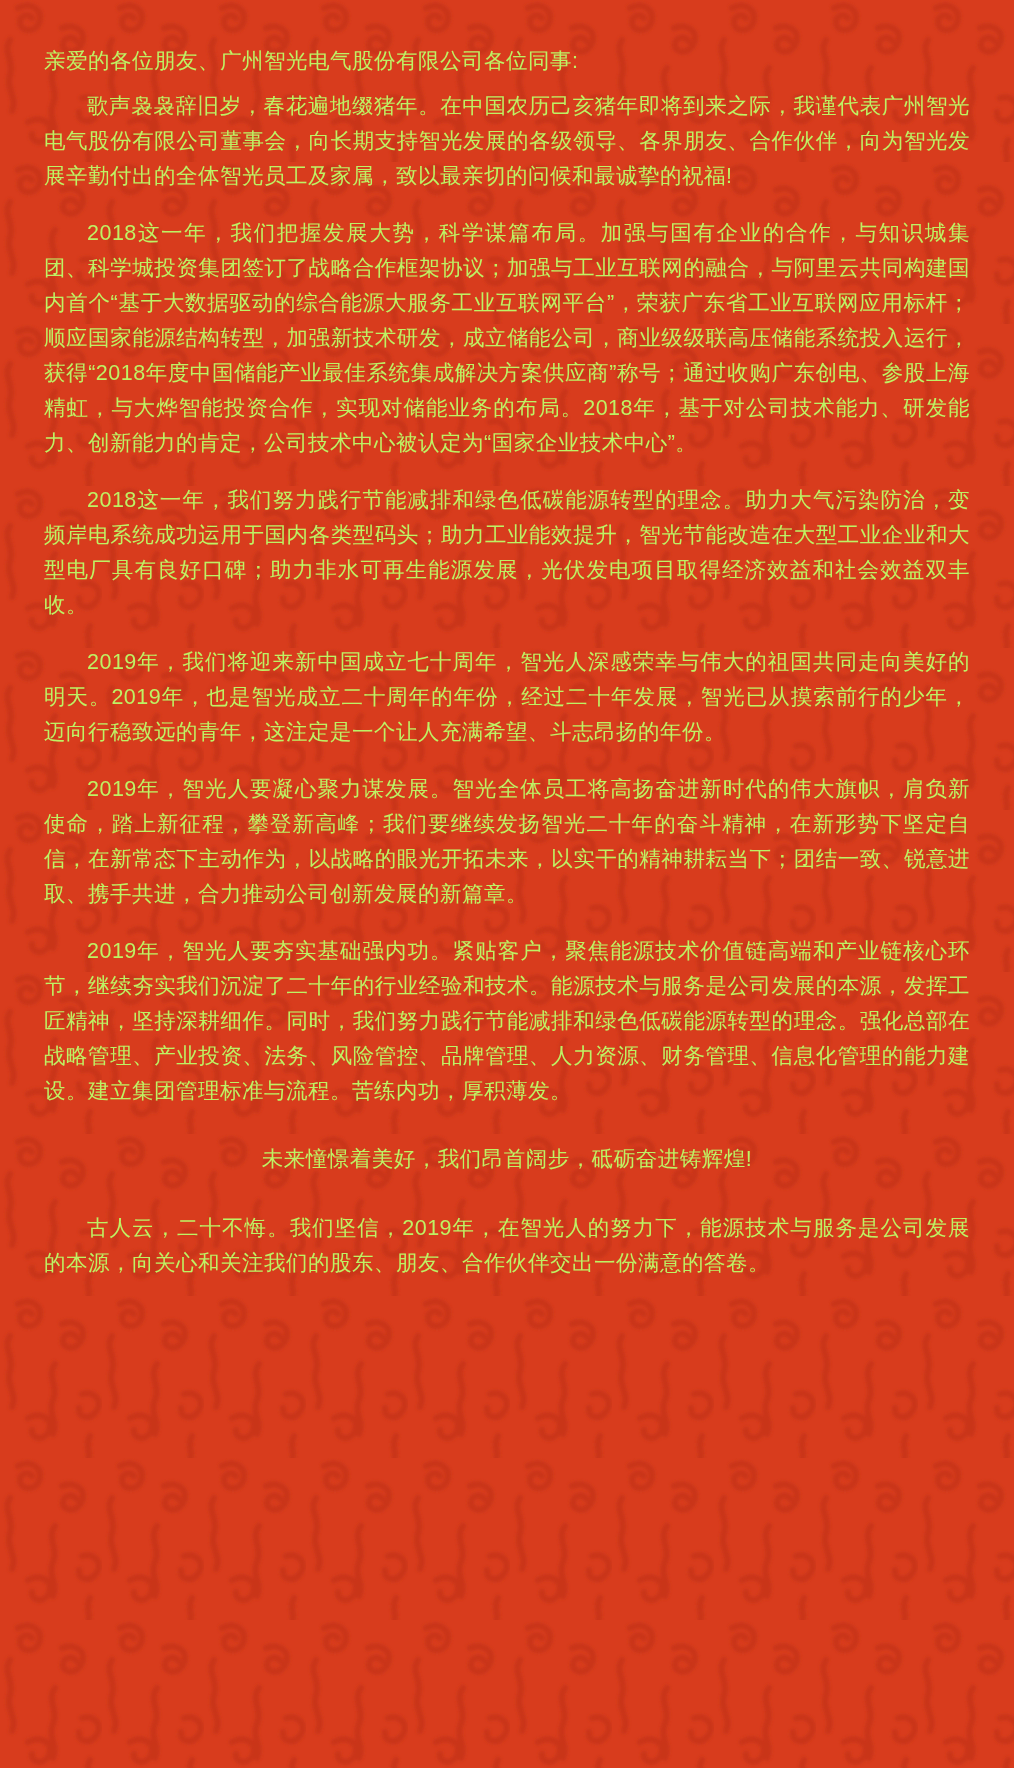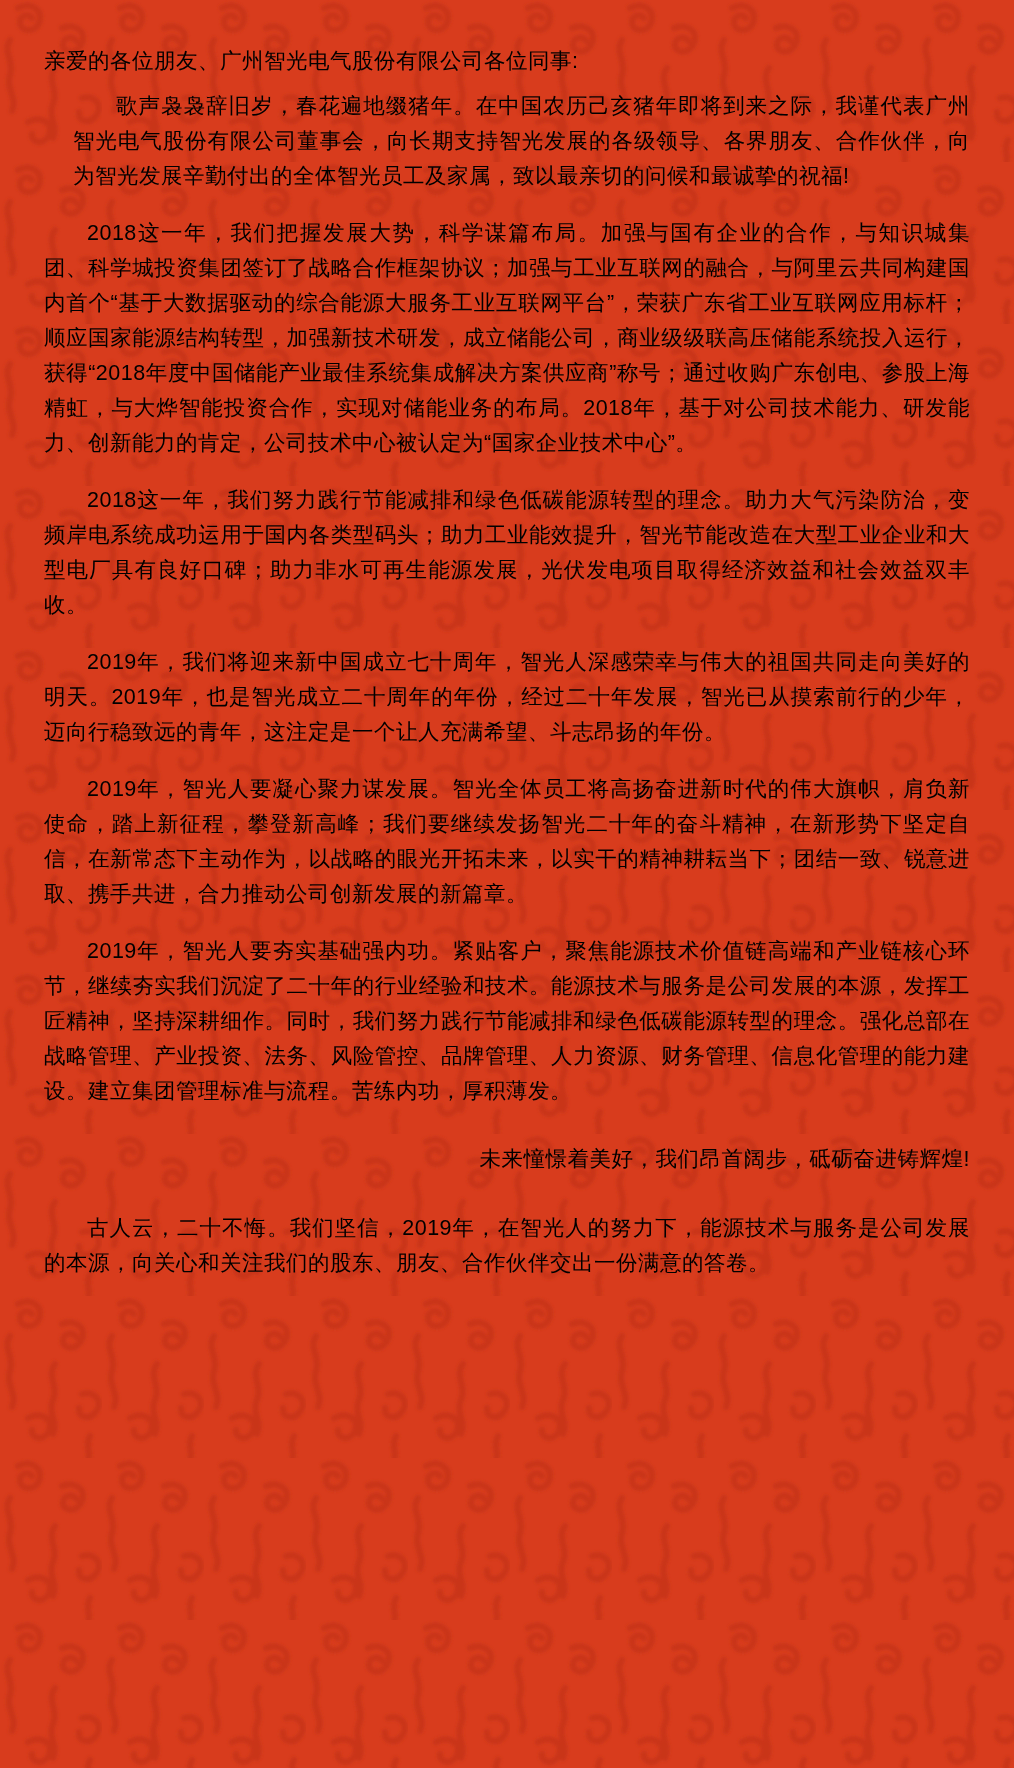--- a/index.html
+++ b/index.html
@@ -9,34 +9,34 @@
     margin:0 auto;
     overflow:hidden;
     background:#d83c1d;
     font-family:"Liberation Sans","DejaVu Sans",sans-serif;
   }
   .bg-svg{position:absolute;inset:0;width:100%;height:100%;display:block;}
   .content{
     position:absolute;left:0;top:0;width:100%;
     box-sizing:border-box;
     padding:44px 44px 0 44px;
-    color:#000000;
+    color:#bef264;
     font-size:21.5px;
     line-height:35px;
     letter-spacing:0.5px;
     text-align:justify;
   }
   .content p{margin:0;}
   .salutation{text-indent:0;}
   .greeting{margin-top:12px !important;text-indent:2em;}
   .para{text-indent:2em;}
-  .para.first{margin-top:10px !important;margin-left:29px;}
+  .para.first{margin-top:10px !important;}
   .para{margin-top:22px !important;}
   .slogans{margin-top:33px;text-align:center;}
-  .slogan-line{text-indent:0;text-align:right;}
+  .slogan-line{text-indent:0;text-align:center;}
   .closing{margin-top:34px !important;text-indent:2em;}
 </style>
 </head>
 <body>
 
 <div class="page">
 
   <svg class="bg-svg" xmlns="http://www.w3.org/2000/svg" width="1014" height="1768">
     <defs>
       <filter id="soft" x="-20%" y="-20%" width="140%" height="140%">

